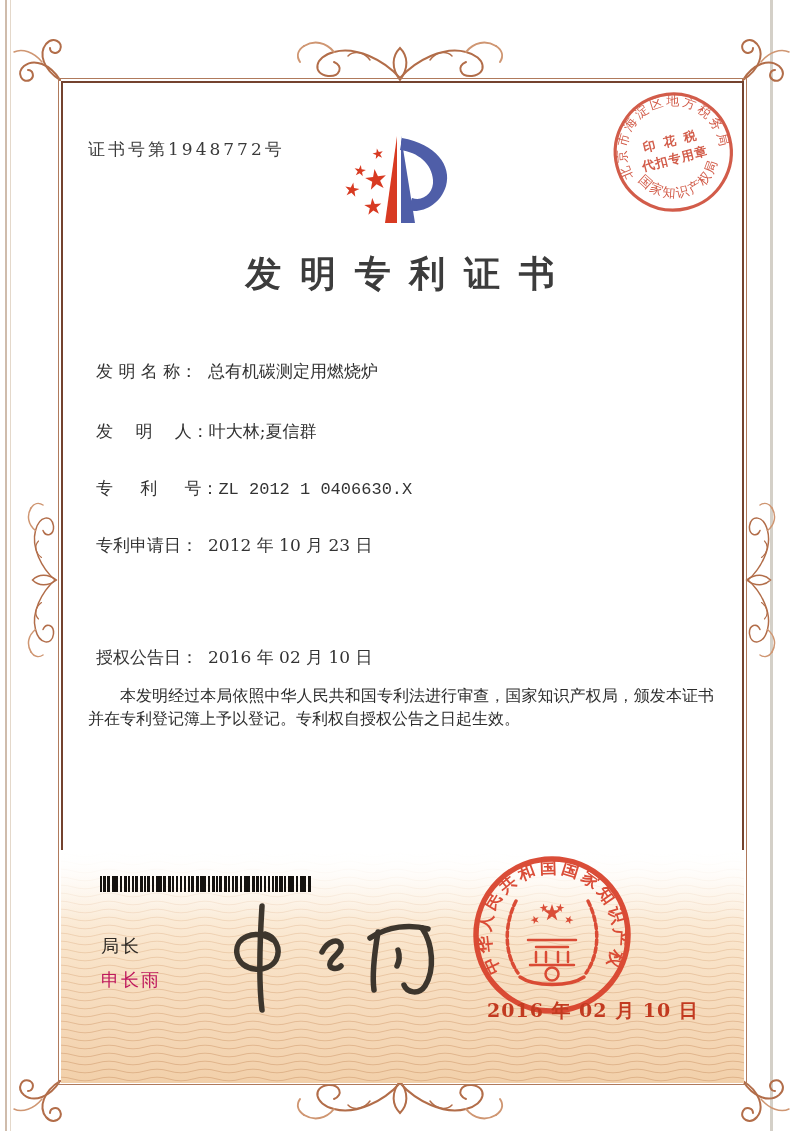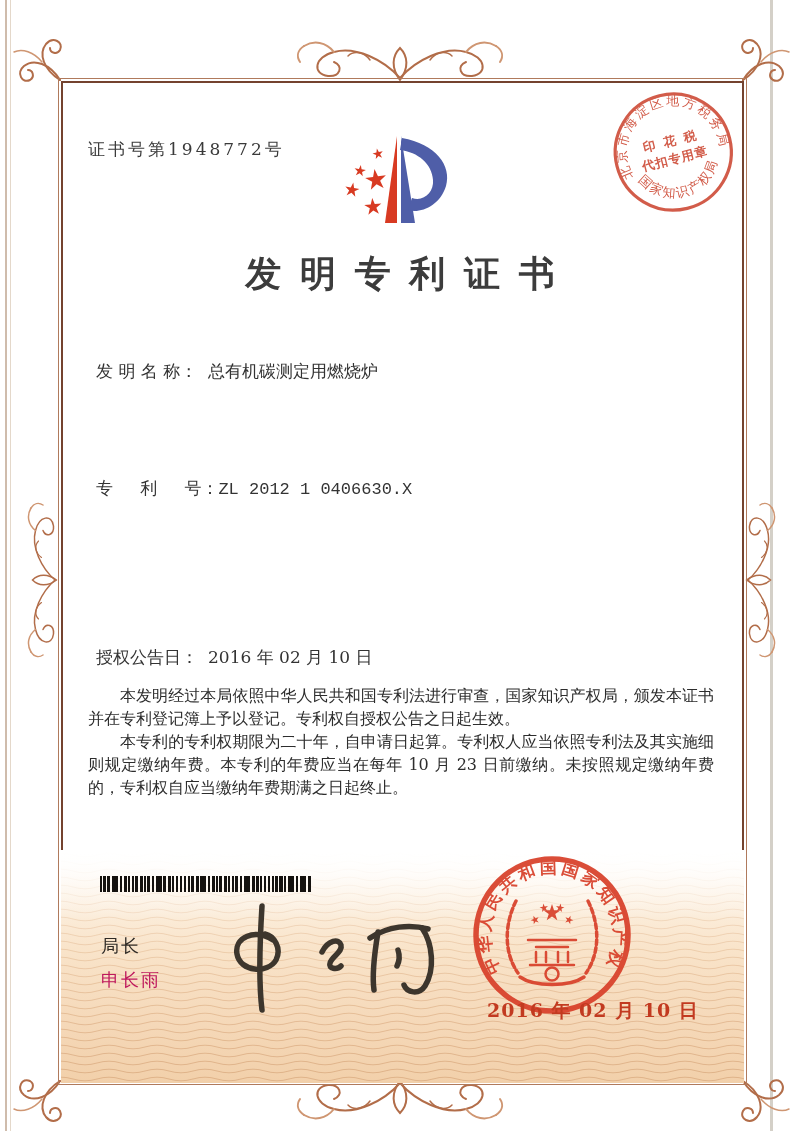--- a/index.html
+++ b/index.html
@@ -143,30 +143,35 @@
     <polygon points="65,6 53,93 65,93" fill="#d83a22"></polygon>
     <polygon points="69,6 69,93 83,93" fill="#4f5ea8"></polygon>
     <path fill="#4f5ea8" d="M70,8 C104,14 120,36 114,56 C108,76 88,84 76,80 L80,68 C92,72 102,62 101,50 C100,34 86,22 68,20 Z"></path>
   </svg>
 
   <div class="abs field-row" style="top:360px;">
     <span class="field-label">发 明 名 称：</span><span>总有机碳测定用燃烧炉</span>
   </div>
 
   <div class="abs title">发明专利证书</div>
+  <div class="abs field-row" style="top:420px;">
+    <span class="field-label">发　 明　 人：</span><span>叶大林;夏信群</span>
+  </div>
   <div class="abs field-row" style="top:477px;font-family:Liberation Mono, monospace;">
     <span class="field-label">专　 利　 号：</span><span>ZL 2012 1 0406630.X</span>
   </div>
+  <div class="abs field-row" style="top:534px;">
+    <span class="field-label">专利申请日：</span><span>2012 年 10 月 23 日</span>
+  </div>
   <div class="abs field-row" style="top:646px;">
     <span class="field-label">授权公告日：</span><span>2016 年 02 月 10 日</span>
   </div>
 
   <div class="abs body-text">
     <p>本发明经过本局依照中华人民共和国专利法进行审查，国家知识产权局，颁发本证书并在专利登记簿上予以登记。专利权自授权公告之日起生效。</p>
-    <p>本专利的专利权期限为二十年，自申请日起算。专利权人应当依照专利法及其实施细则规定缴纳年费。本专利的年费应当在每年 10 月 23 日前缴纳。未按照规定缴纳年费的，专利权自应当缴纳年费期满之日起终止。</p>
   </div>
 
   <div class="abs barcode"></div>
 
   <div class="abs sig-role">局长</div>
   <div class="abs sig-name">申长雨</div>
 
   <svg class="abs" style="left:210px;top:898px;" width="250" height="118" viewBox="0 0 250 118">
     <g fill="none" stroke="#3d362d" stroke-width="5.5" stroke-linecap="round" stroke-linejoin="round">
       <path d="M63,42 C44,30 24,40 27,56 C30,74 58,76 66,62 C72,50 64,38 55,36"></path>

